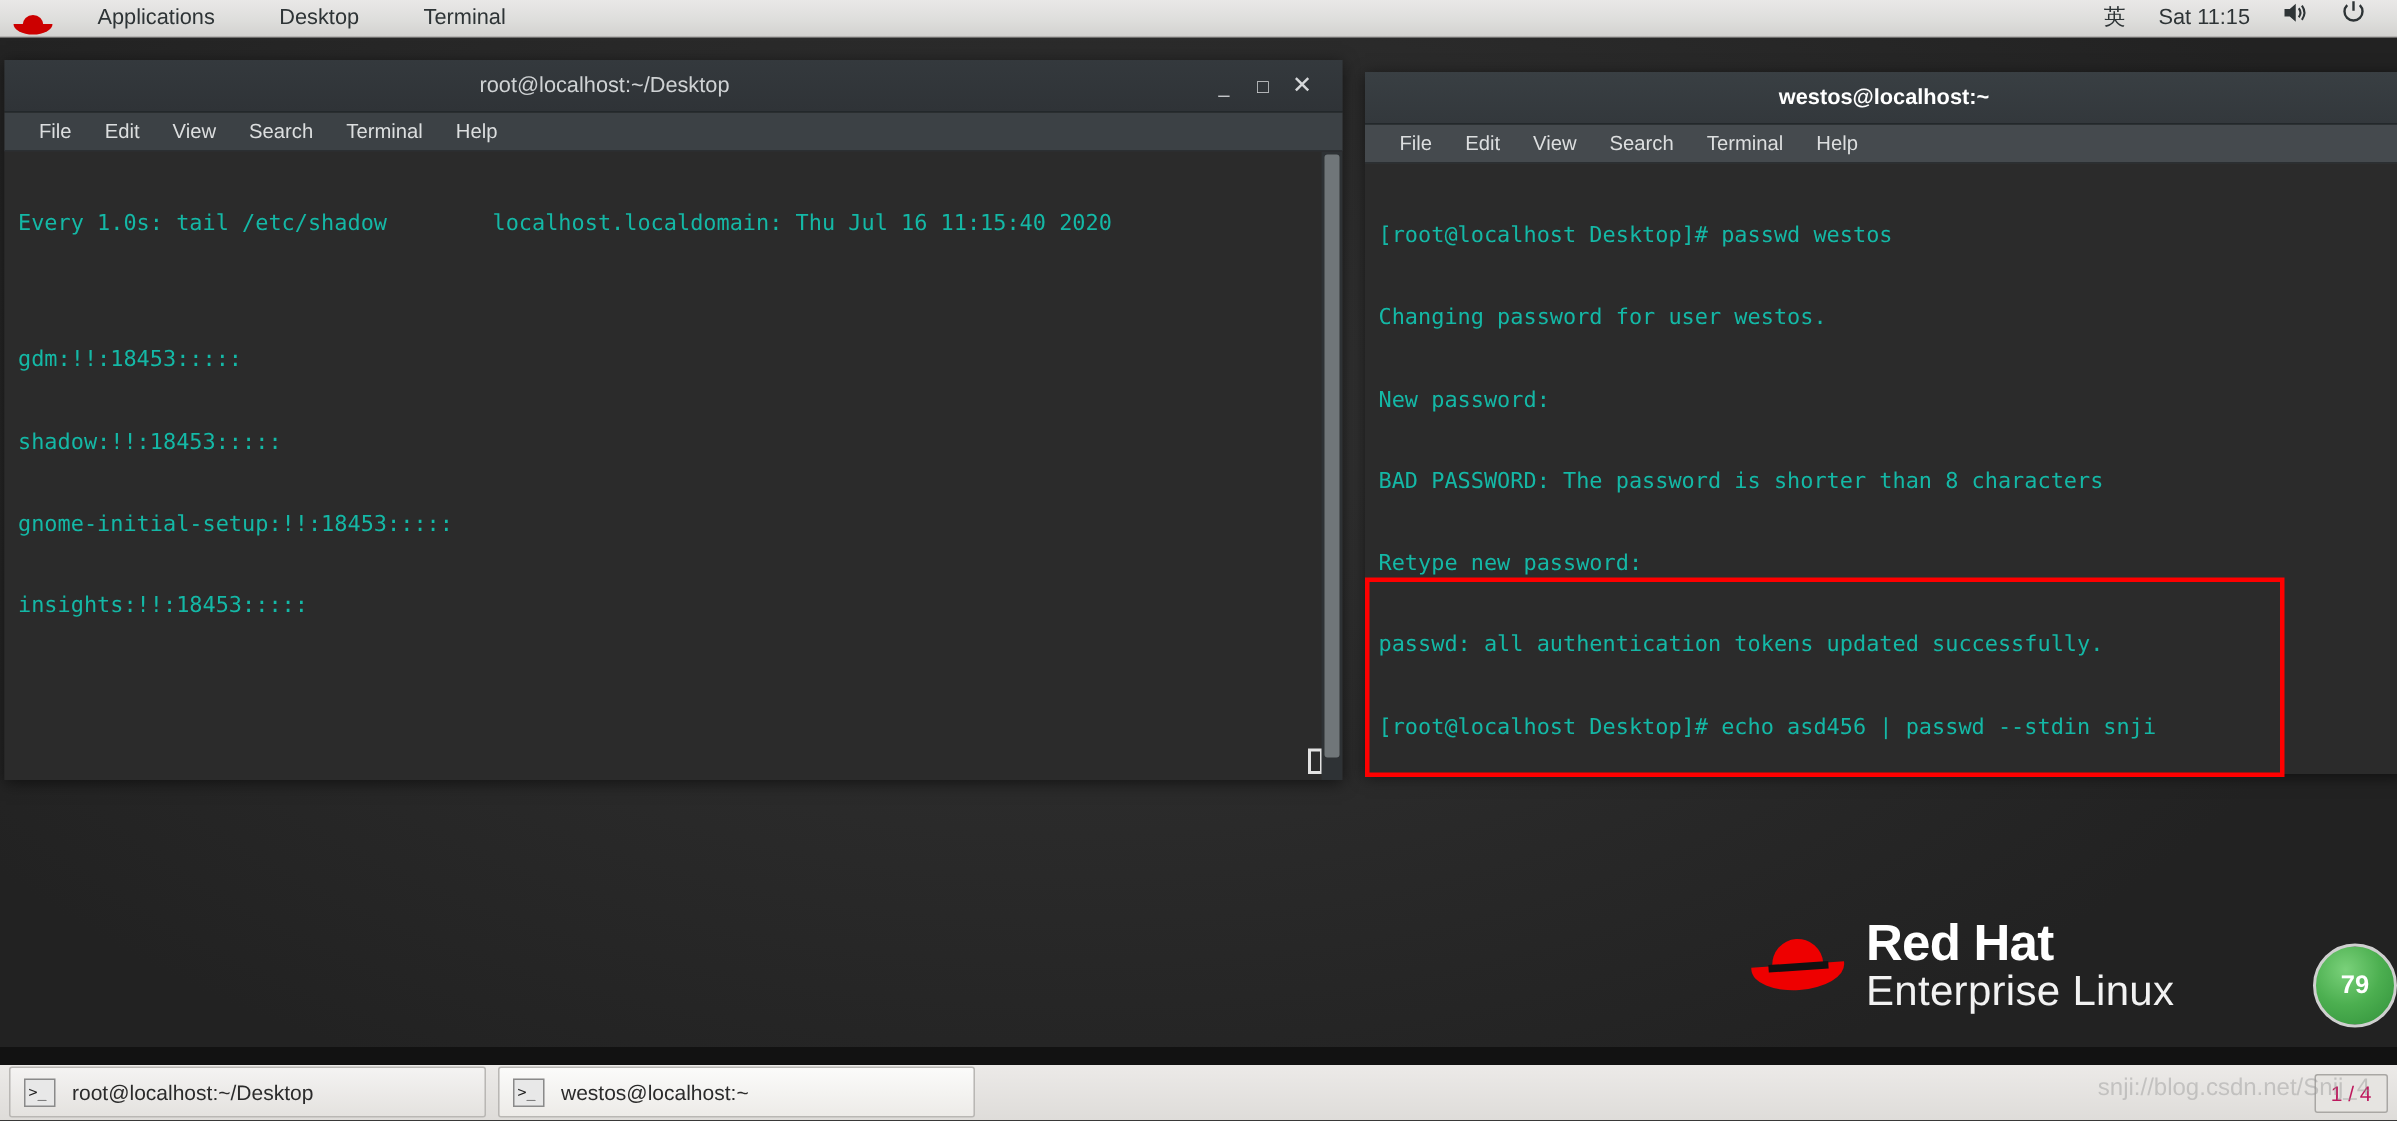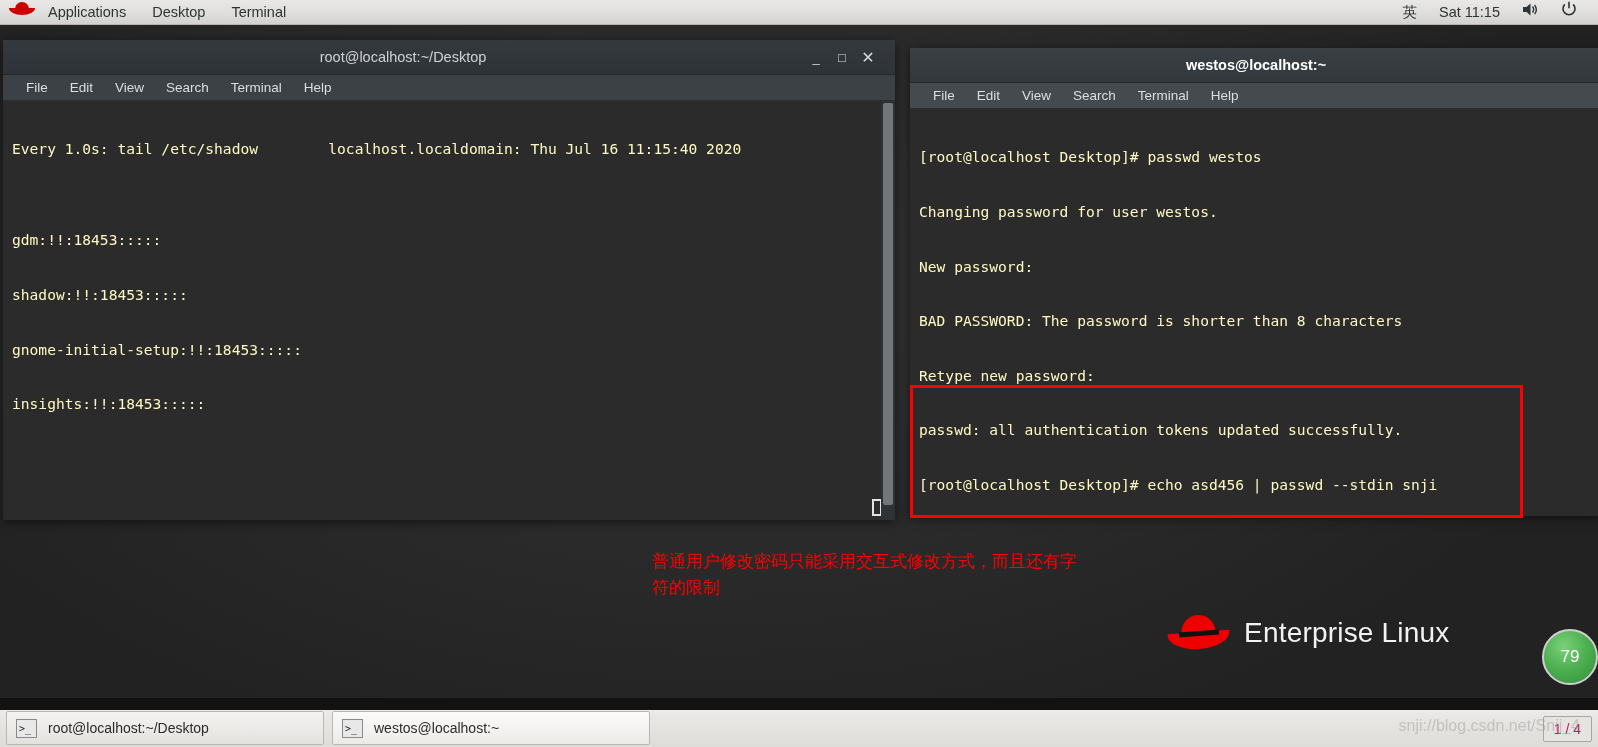--- a/index.html
+++ b/index.html
@@ -21,22 +21,23 @@
   }
 
   
   #top-panel {
     position: absolute;
     left: 0; top: 0;
     width: 1598px; height: 25px;
     background: linear-gradient(to bottom, #e9e8e7 0%, #dededc 55%, #d3d2d0 100%);
     border-bottom: 1px solid #b6b4b2;
     display: flex;
-    align-items: flex-start;
+    align-items: flex-end;
     z-index: 50;
+    gap: 17px;
   }
   .panel-item {
     font-size: 14.5px;
     color: #2e3436;
     padding: 0 13px;
     line-height: 24px;
     white-space: nowrap;
   }
   #rh-menu-icon {
     margin-left: 9px;
@@ -115,21 +116,21 @@
 
   
   #green-badge {
     position: absolute;
     left: 1542px; top: 629px;
     width: 56px; height: 56px;
     border-radius: 50%;
     background: radial-gradient(circle at 38% 30%, #7ad17a 0%, #4caf50 48%, #31903a 100%);
     border: 2px solid #cfcfcf;
     display: flex; align-items: center; justify-content: center;
-    color: #fff; font-size: 17px; font-weight: normal;
+    color: #fff; font-size: 17px; font-weight: bold;
     overflow: hidden;
     z-index: 3;
   }
 
   
   #annotation {
     position: absolute;
     left: 652px; top: 548px;
     width: 540px;
     color: #ff0000;
@@ -185,21 +186,21 @@
   .menu-item {
     font-size: 13.5px;
     color: #dcdedf;
     padding: 0 11px;
     line-height: 24px;
     white-space: nowrap;
   }
 
   .term-body {
     background: #2b2b2b;
-    color: #fef9c3;
+    color: #14b8a6;
     font-family: "DejaVu Sans Mono", monospace;
     font-size: 14.6px;
     line-height: 18.2px;
     padding: 3px 17px 0 9px;
     white-space: pre;
     overflow: hidden;
     position: relative;
   }
   .term-line { white-space: pre; }
 
@@ -328,30 +329,27 @@
 
   <div id="desktop"></div>
 
   <div id="wallpaper-logo">
     <div id="wp-hat">
       <div class="wp-brim"></div>
       <div class="wp-crown"></div>
       <div class="wp-band"></div>
     </div>
     <div id="wp-text">
+      <div id="wp-line1">Red Hat</div>
       <div id="wp-line2">Enterprise Linux</div>
     </div>
   </div>
 
   <div id="green-badge">79</div>
 
-  <div id="annotation">
-    <div>普通用户修改密码只能采用交互式修改方式，而且还有字</div>
-    <div>符的限制</div>
-  </div>
 
   <div class="term-window" id="win-left">
     <div class="titlebar inactive">
       <div class="title-text dim">root@localhost:~/Desktop</div>
       <div class="win-buttons">
         <div class="win-btn">_</div>
         <div class="win-btn">□</div>
         <div class="win-btn close">✕</div>
       </div>
     </div>

